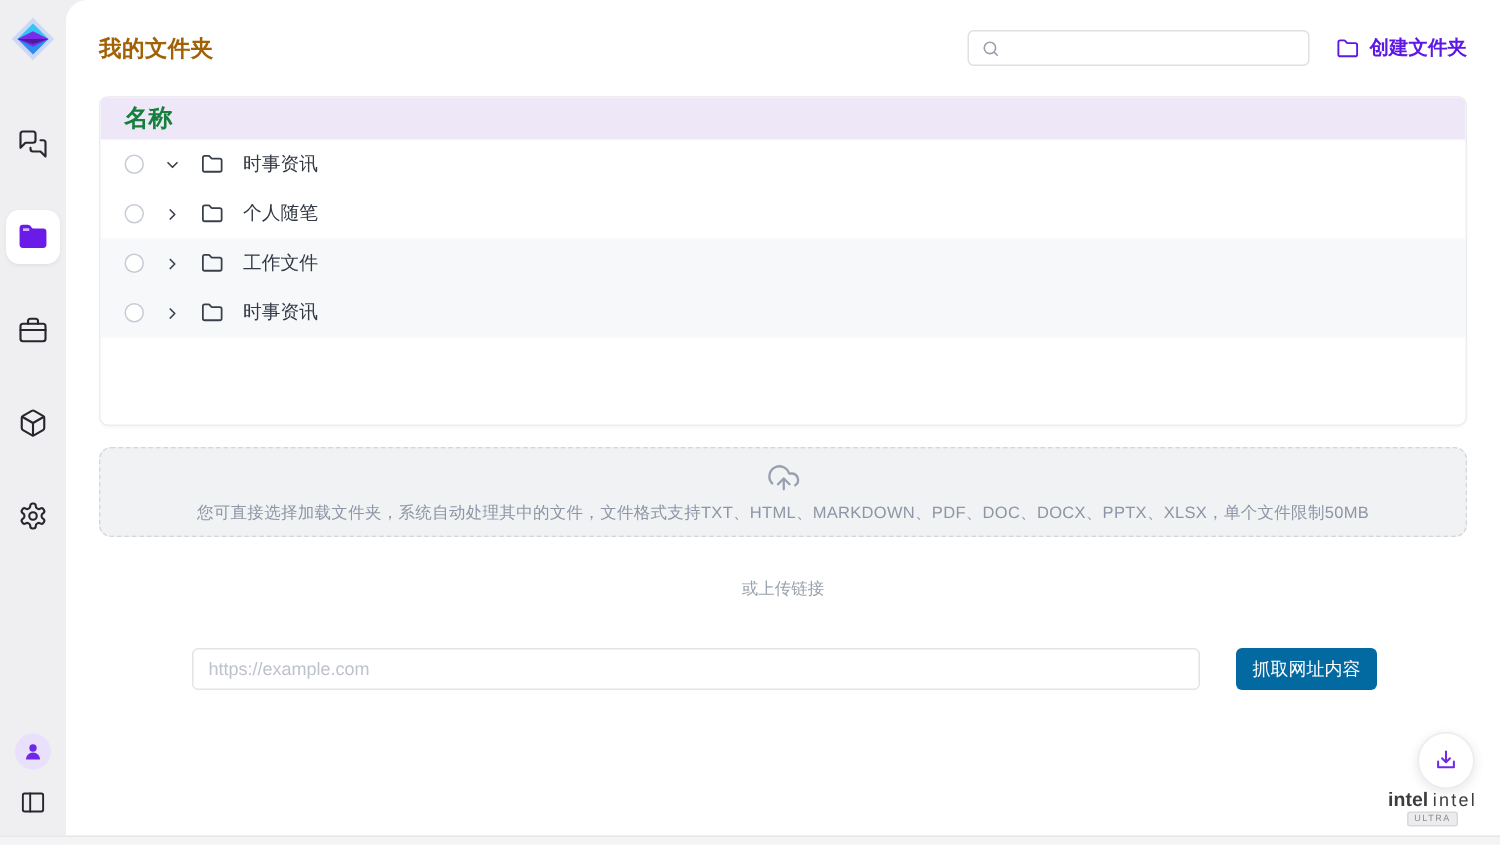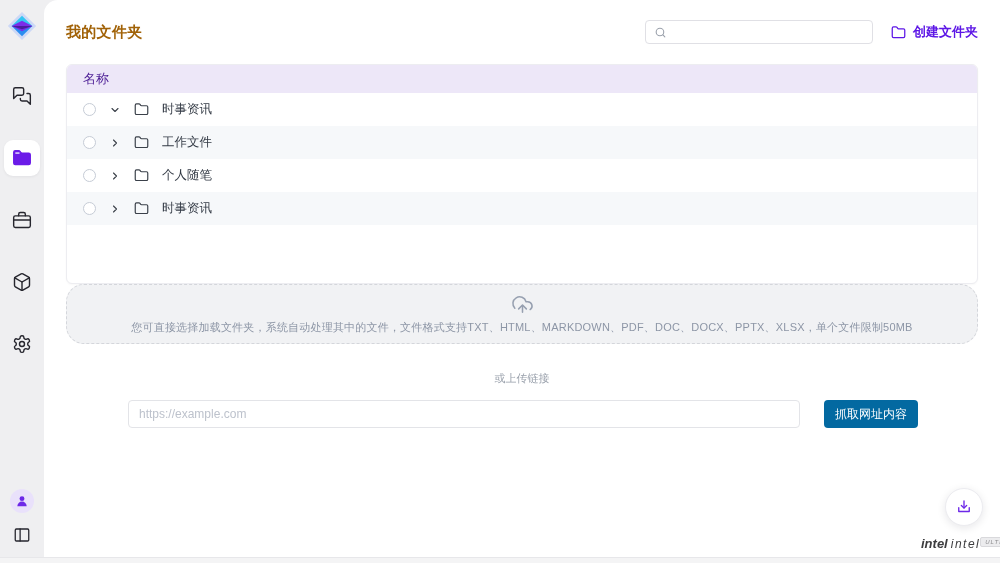--- a/index.html
+++ b/index.html
@@ -44,66 +44,66 @@
 
   
   .folder-card {
     margin-top:20px; height:220px;
     border:1px solid #ededf1; border-radius:6px; overflow:hidden;
     box-shadow:0 1px 2px rgba(20,20,40,.03);
     background:#fff;
   }
   .folder-card .thead {
     height:28px; background:#ede7f8; display:flex; align-items:center;
-    padding:0 16px; font-size:13px; font-weight:normal; color:#4c1d95;
+    padding:0 16px; font-size:16px; font-weight:bold; color:#15803d;
   }
   .frow {
     height:33px; display:flex; align-items:center; padding:0 16px; gap:13px;
     font-size:12.5px; color:#333a45; cursor:pointer;
   }
   .frow.alt { background:#f6f8fa; }
   .row-check {
     width:13px; height:13px; border:1.4px solid #c6ccd6; border-radius:50%;
     background:#fff; flex:none; cursor:pointer;
   }
   .chev { width:12px; height:12px; flex:none; display:flex; cursor:pointer; }
   .row-folder { flex:none; display:flex; }
 
   
   .dropzone {
-    margin-top:0; height:60px; background:#f1f2f4;
-    border:1px dashed #d4d6db; border-radius:18px;
+    margin-top:14px; height:60px; background:#f1f2f4;
+    border:1px dashed #d4d6db; border-radius:8px;
     display:flex; flex-direction:column; align-items:center; justify-content:center;
     gap:3px; cursor:pointer;
   }
   .dropzone-hint { font-size:11px; color:#8d96a6; letter-spacing:.2px; }
 
   .or-link { margin-top:27px; text-align:center; font-size:11px; color:#9aa1ac; }
 
-  .url-row { margin-top:14px; display:flex; gap:24px; padding:0 60px 0 62px;align-items:flex-end; }
+  .url-row { margin-top:32px; display:flex; gap:24px; padding:0 60px 0 62px;align-items:flex-end; }
   .url-input {
     flex:1; height:28px; border:1px solid #e3e4e8; border-radius:4px;
     padding:0 10px; font-size:12px; outline:none; font-family:inherit; color:#333;
   }
   .url-input::placeholder { color:#bdc2cc; }
   .fetch-btn {
     height:28px; padding:0 11px; background:#0369a1; color:#fff; border:none;
     border-radius:4px; font-size:12px; font-family:inherit; cursor:pointer; flex:none;
   }
 
   
   .fab {
     position:absolute; right:17px; bottom:37px; width:38px; height:38px;
     border-radius:50%; background:#fff; border:1px solid #ececf0;
     box-shadow:0 2px 8px rgba(20,20,40,.10);
     display:flex; align-items:center; justify-content:center; cursor:pointer;
   }
   .intel {
     position:absolute; right:11px; bottom:12px; width:68px;
-    display:flex; flex-direction:row; align-items:flex-start;font-style:italic;
+    display:flex; flex-direction:column; align-items:center;
   }
   .intel-line { font-size:13px; color:#3d3d3f; display:flex; align-items:baseline; gap:3px; }
   .intel-line .intel-word { font-weight:bold; letter-spacing:0; }
   .intel-line .core-word { letter-spacing:1.5px; font-size:12px; }
   .intel-badge {
     margin-top:1px; font-size:6px; color:#8d8d90; border:1px solid #d9d9dc;
     background:#ececee; border-radius:2px; padding:1px 4px; letter-spacing:1px;
   }
   .bottom-edge {
     position:absolute; left:0; right:0; bottom:0; height:6px;
@@ -211,48 +211,48 @@
           </svg>
       </span>
       <span class="row-folder">
         <svg width="15" height="15" viewBox="0 0 24 24" fill="none" stroke="#3a4049" stroke-width="1.9">
             <path d="M20 20a2 2 0 0 0 2-2V8a2 2 0 0 0-2-2h-7.9a2 2 0 0 1-1.69-.9L9.6 3.9A2 2 0 0 0 7.93 3H4a2 2 0 0 0-2 2v13a2 2 0 0 0 2 2Z"></path>
           </svg>
       </span>
       <span>时事资讯</span>
     </div>
 
+    <div class="frow">
+      <span class="row-check"></span>
+      <span class="chev">
+        <svg width="12" height="12" viewBox="0 0 24 24" fill="none" stroke="#3a4049" stroke-width="2.2">
+            <path d="m9 6 6 6-6 6"></path>
+          </svg>
+      </span>
+      <span class="row-folder">
+        <svg width="15" height="15" viewBox="0 0 24 24" fill="none" stroke="#3a4049" stroke-width="1.9">
+            <path d="M20 20a2 2 0 0 0 2-2V8a2 2 0 0 0-2-2h-7.9a2 2 0 0 1-1.69-.9L9.6 3.9A2 2 0 0 0 7.93 3H4a2 2 0 0 0-2 2v13a2 2 0 0 0 2 2Z"></path>
+          </svg>
+      </span>
+      <span>个人随笔</span>
+    </div>
+
     <div class="frow alt">
       <span class="row-check"></span>
       <span class="chev">
         <svg width="12" height="12" viewBox="0 0 24 24" fill="none" stroke="#3a4049" stroke-width="2.2">
             <path d="m9 6 6 6-6 6"></path>
           </svg>
       </span>
       <span class="row-folder">
         <svg width="15" height="15" viewBox="0 0 24 24" fill="none" stroke="#3a4049" stroke-width="1.9">
             <path d="M20 20a2 2 0 0 0 2-2V8a2 2 0 0 0-2-2h-7.9a2 2 0 0 1-1.69-.9L9.6 3.9A2 2 0 0 0 7.93 3H4a2 2 0 0 0-2 2v13a2 2 0 0 0 2 2Z"></path>
           </svg>
       </span>
       <span>工作文件</span>
-    </div>
-
-    <div class="frow">
-      <span class="row-check"></span>
-      <span class="chev">
-        <svg width="12" height="12" viewBox="0 0 24 24" fill="none" stroke="#3a4049" stroke-width="2.2">
-            <path d="m9 6 6 6-6 6"></path>
-          </svg>
-      </span>
-      <span class="row-folder">
-        <svg width="15" height="15" viewBox="0 0 24 24" fill="none" stroke="#3a4049" stroke-width="1.9">
-            <path d="M20 20a2 2 0 0 0 2-2V8a2 2 0 0 0-2-2h-7.9a2 2 0 0 1-1.69-.9L9.6 3.9A2 2 0 0 0 7.93 3H4a2 2 0 0 0-2 2v13a2 2 0 0 0 2 2Z"></path>
-          </svg>
-      </span>
-      <span>个人随笔</span>
     </div>
 
     <div class="frow alt">
       <span class="row-check"></span>
       <span class="chev">
         <svg width="12" height="12" viewBox="0 0 24 24" fill="none" stroke="#3a4049" stroke-width="2.2">
             <path d="m9 6 6 6-6 6"></path>
           </svg>
       </span>
       <span class="row-folder">

